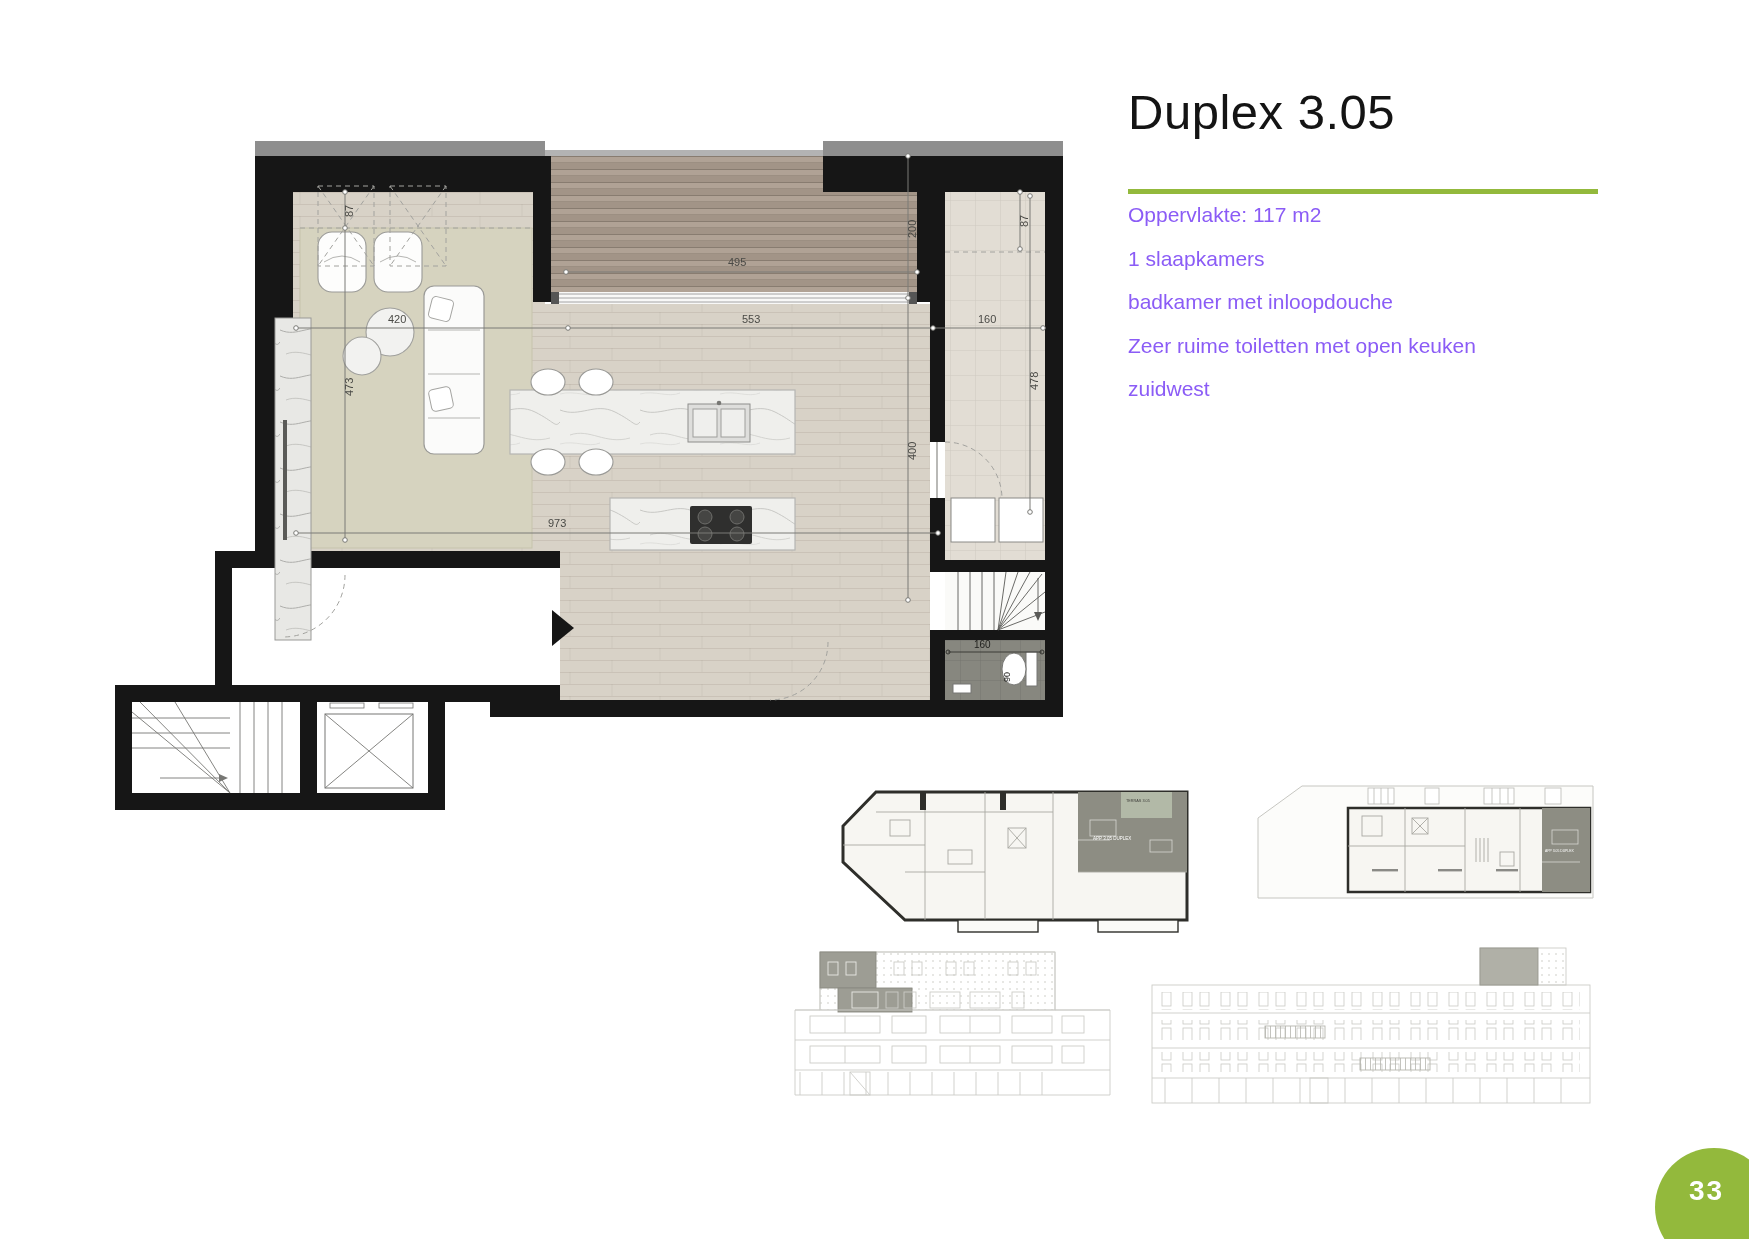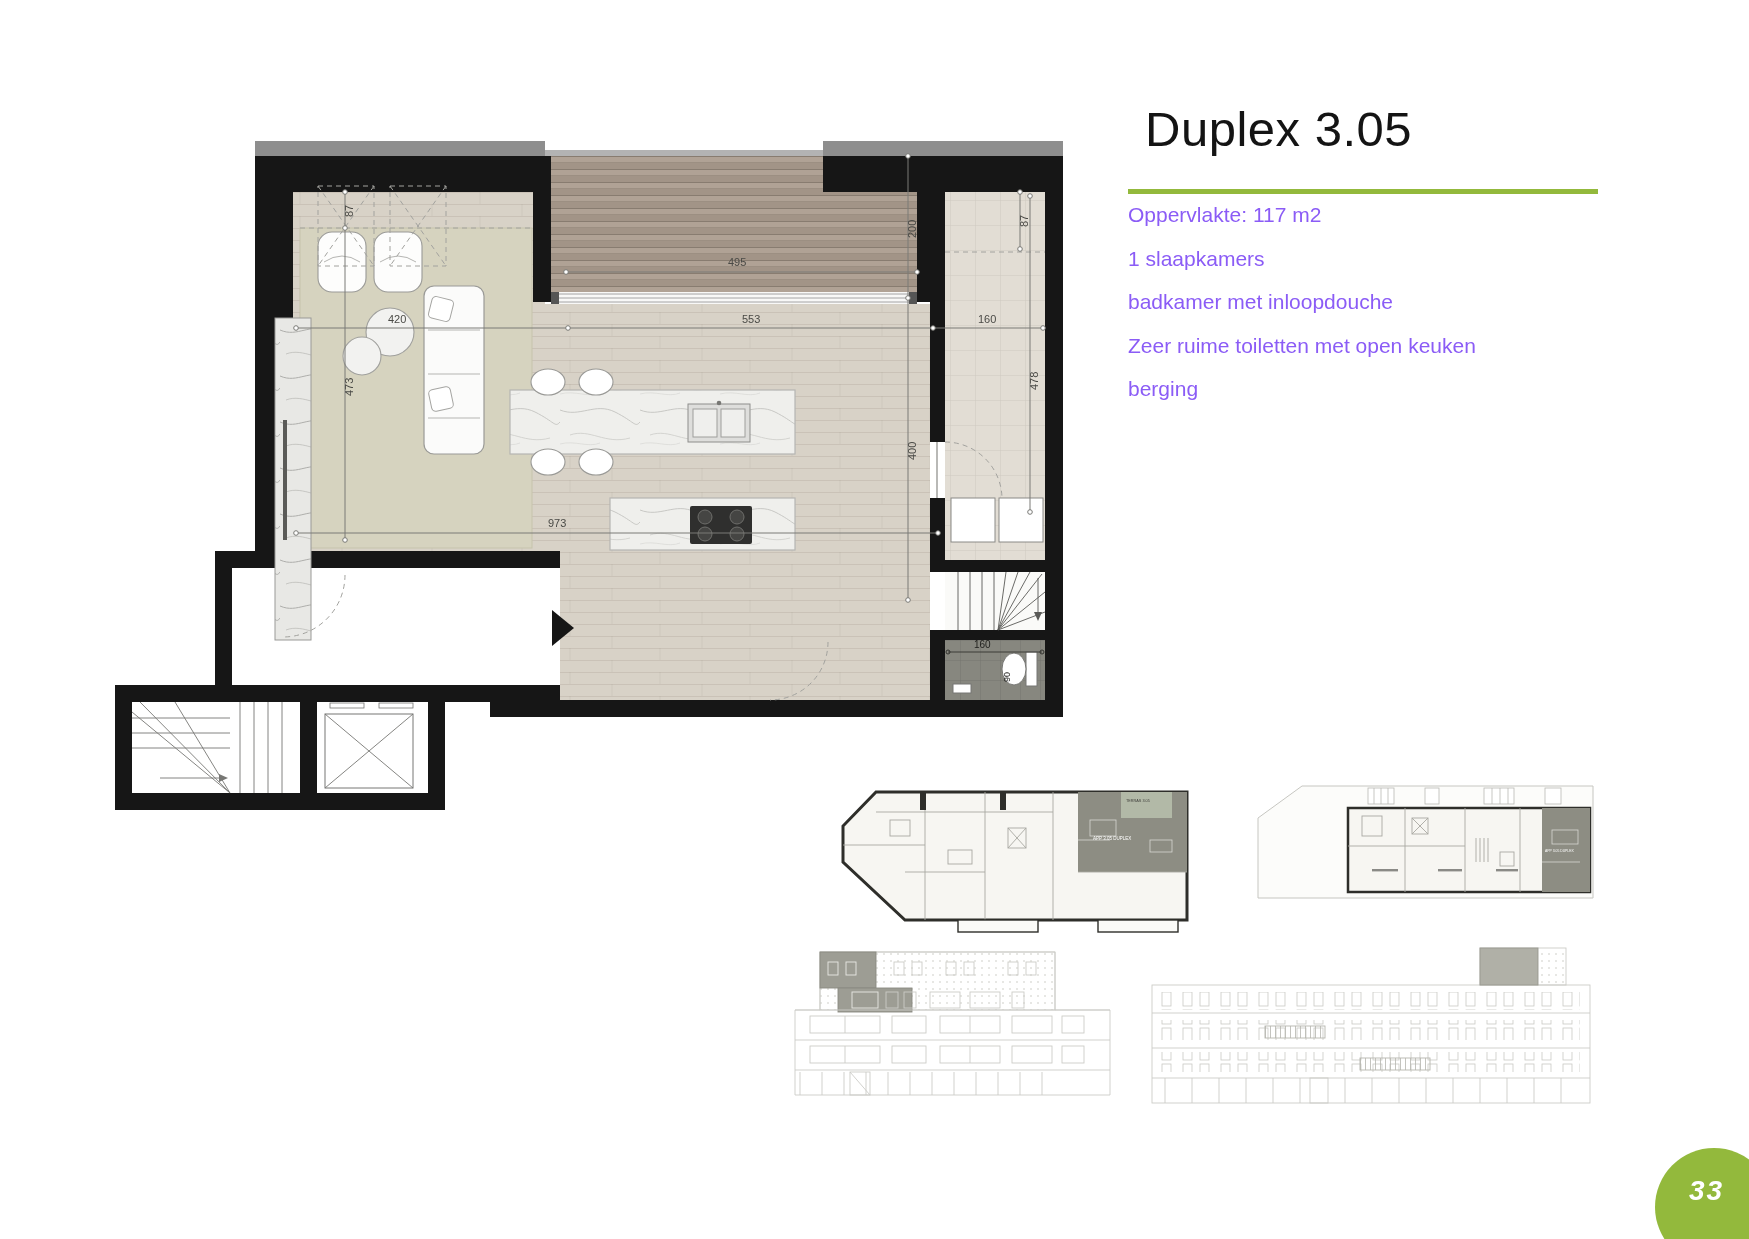--- a/index.html
+++ b/index.html
@@ -7,21 +7,21 @@
         font-family:"Liberation Sans",sans-serif;color:#1b1b1b;}
   #plan-svg{position:absolute;left:0;top:0;}
   .title{position:absolute;left:1128px;top:84px;font-size:49px;font-weight:500;
          letter-spacing:0.5px;color:#141414;}
   .accent-line{position:absolute;left:1128px;top:189px;width:470px;height:5px;background:#93b93c;}
   .details{position:absolute;left:1128px;top:193px;width:520px;}
   .details .item{height:43.5px;line-height:43.5px;font-size:21px;color:#8b5cf6;}
   .page-badge{position:absolute;left:1655px;top:1148px;width:118px;height:118px;
               border-radius:50%;background:#93b93c;}
   .page-badge span{position:absolute;left:34px;top:27px;font-size:28px;font-weight:bold;
-              color:#ffffff;letter-spacing:2px;font-style:italic;}
+              color:#ffffff;letter-spacing:2px;}
   svg text{font-family:"Liberation Sans",sans-serif;}
   .dimtxt{font-size:11px;fill:#4a4a46;}
 </style>
 </head>
 <body>
 
 <div id="page">
 
   <svg id="plan-svg" width="1749" height="1239" viewBox="0 0 1749 1239">
     <defs>
@@ -436,28 +436,28 @@
           <line x1="1426" y1="1078" x2="1426" y2="1103"></line>
         <line x1="1453" y1="1078" x2="1453" y2="1103"></line>
           <line x1="1480" y1="1078" x2="1480" y2="1103"></line>
         <line x1="1507" y1="1078" x2="1507" y2="1103"></line>
           <line x1="1534" y1="1078" x2="1534" y2="1103"></line>
         <line x1="1561" y1="1078" x2="1561" y2="1103"></line>
       </g>
     </g>
   </svg>
 
-  <h1 class="title" style="margin:17px;">Duplex 3.05</h1>
+  <h1 class="title" style="margin:0;">Duplex 3.05</h1>
   <div class="accent-line"></div>
 
   <div class="details">
     <div class="item">Oppervlakte: 117 m2</div>
     <div class="item">1 slaapkamers</div>
     <div class="item">badkamer met inloopdouche</div>
     <div class="item">Zeer ruime toiletten met open keuken</div>
-    <div class="item">berging</div>
+    <div class="item">zuidwest</div>
   </div>
 
   <div class="page-badge">
     <span>33</span>
   </div>
 
 </div>
 
 </body></html>

